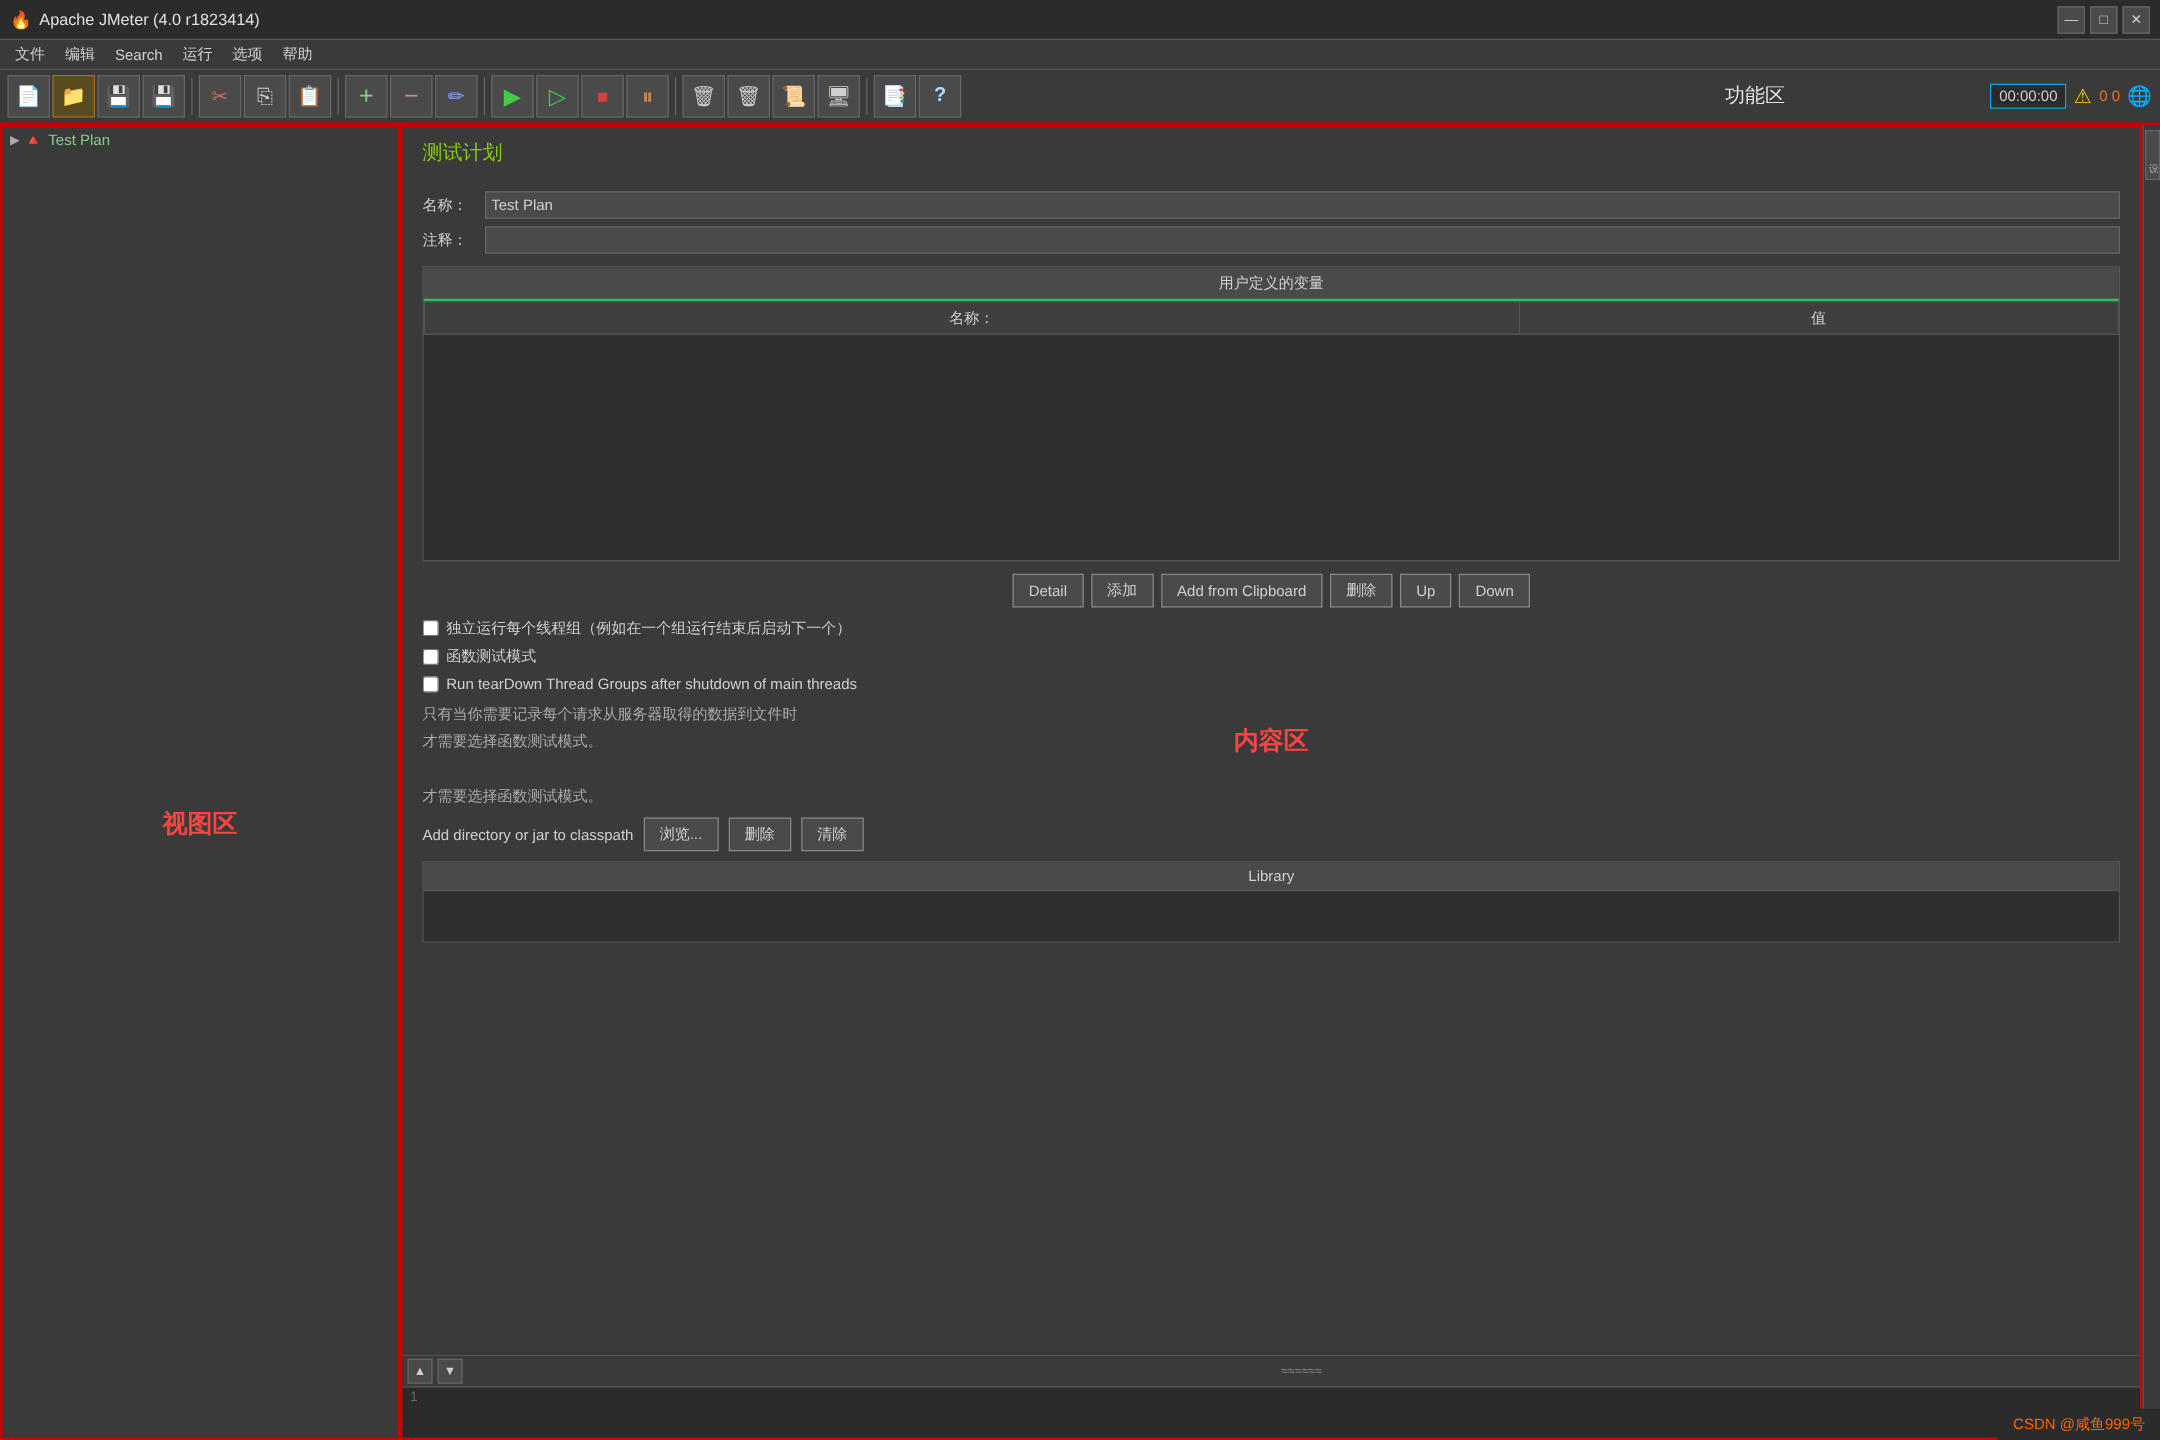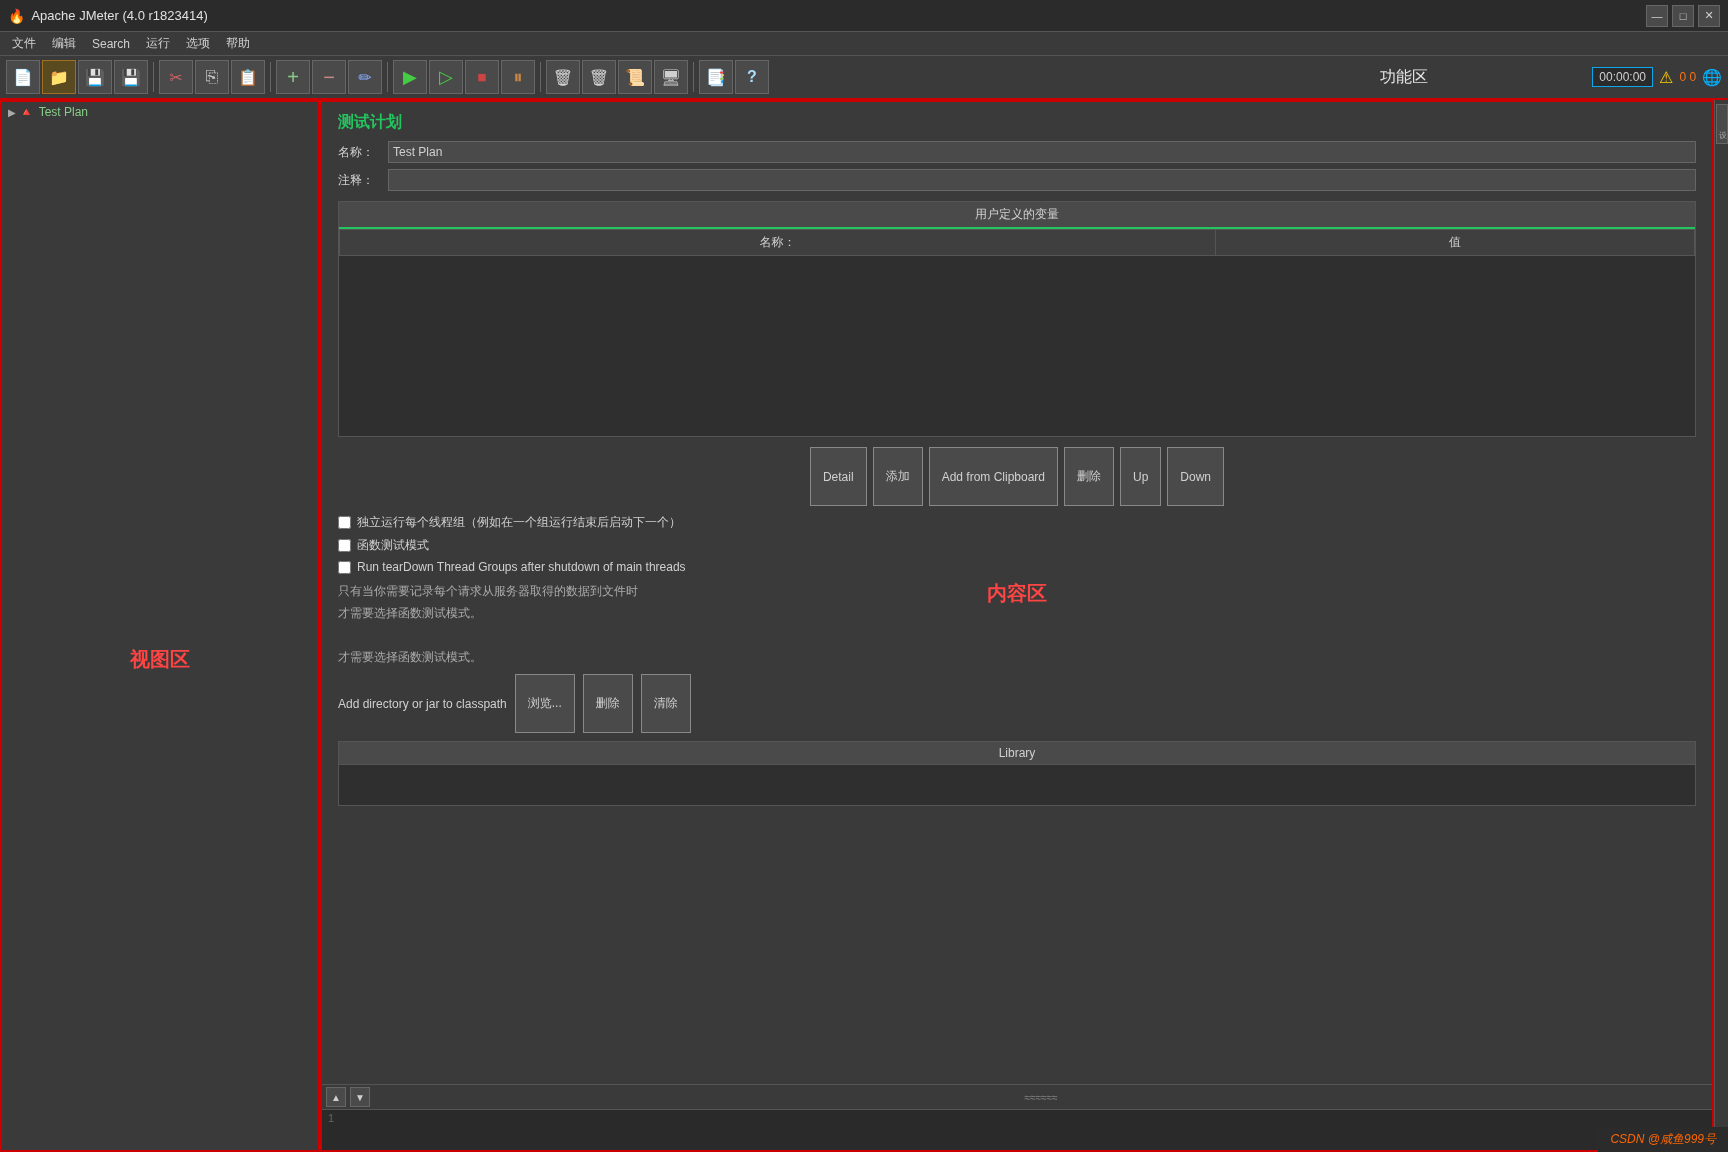--- a/index.html
+++ b/index.html
@@ -184,23 +184,23 @@
     }
 
     
     .content-area {
       flex: 1;
       padding: 10px 16px;
       overflow-y: auto;
     }
     .section-title {
       font-size: 16px;
-      color: #22c55e;
-      margin-bottom: 8px;
-      font-weight: bold;
+      color: #84cc16;
+      margin-bottom: 20px;
+      font-weight: normal;
     }
     .form-row {
       display: flex;
       align-items: center;
       margin-bottom: 6px;
     }
     .form-label {
       color: #d0d0d0;
       width: 50px;
       flex-shrink: 0;
@@ -247,21 +247,21 @@
     }
 
     
     .btn-row {
       display: flex;
       gap: 6px;
       justify-content: center;
       margin: 8px 0;
     }
     .btn {
-      padding: 20px 12px;
+      padding: 4px 12px;
       background: #4a4a4a;
       border: 1px solid #888;
       color: #d0d0d0;
       cursor: pointer;
       font-size: 12px;
       font-family: "Microsoft YaHei", Arial, sans-serif;
     }
 
     
     .checkbox-section {
@@ -379,21 +379,20 @@
 
     
     .bottom-bar {
       position: absolute;
       bottom: 0;
       right: 0;
       padding: 4px 12px;
       color: #ff6600;
       font-size: 12px;
       background: #2b2b2b;
-      font-style: italic;
     }
 
     .right-sidebar {
       width: 14px;
       background: #3a3a3a;
       border-left: 1px solid #555;
       display: flex;
       flex-direction: column;
       align-items: center;
       padding: 4px 0;

